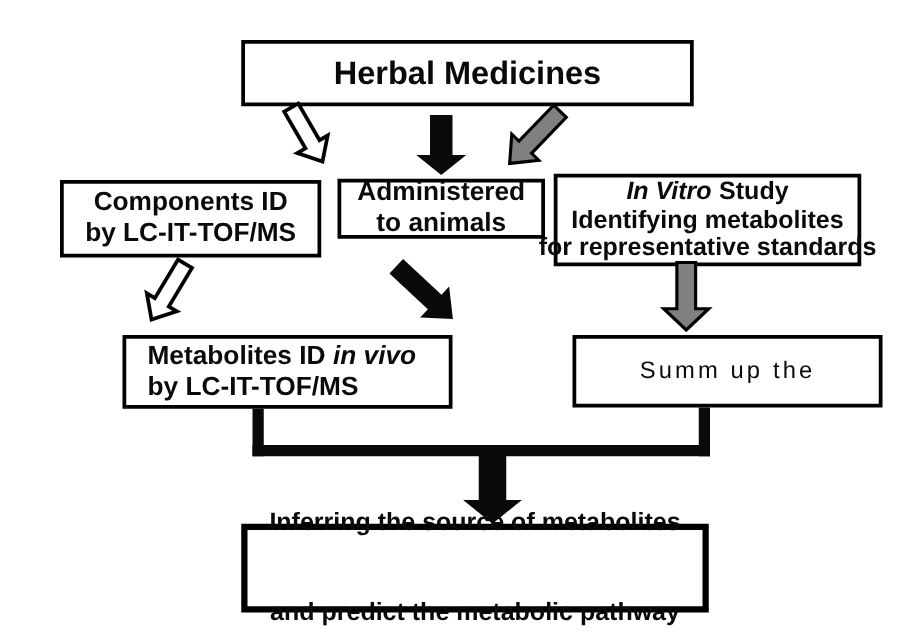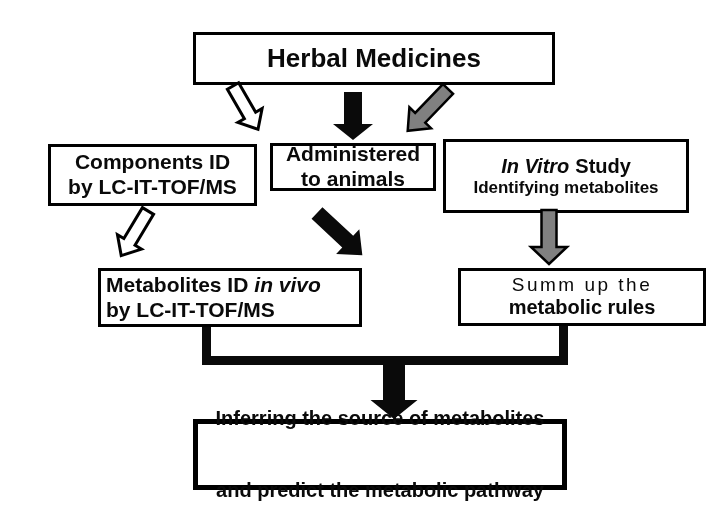--- a/index.html
+++ b/index.html
@@ -22,22 +22,22 @@
     align-items:center;
     font-weight:bold;
     text-align:center;
     line-height:1.18;
     white-space:nowrap;
   }
   .b-herbal{left:193px;top:32px;width:362px;height:53px;font-size:26px;}
   .b-components{left:48px;top:144px;width:209px;height:62px;font-size:21px;}
   .b-administered{left:270px;top:143px;width:166px;height:48px;font-size:21px;}
   .b-invitro{left:443px;top:139px;width:246px;height:74px;font-size:20px;line-height:1.12;}
-  .b-invitro .small{font-size:17px;}
-  .b-metabolites{left:98px;top:268px;width:264px;height:59px;font-size:21px;align-items:flex-start;text-align:left;padding-left:5px;}
+  .b-invitro .small{font-size:20px;}
+  .b-metabolites{left:98px;top:268px;width:264px;height:59px;font-size:21px;align-items:flex-start;text-align:left;padding-left:17px;}
   .b-summ{left:458px;top:268px;width:248px;height:58px;font-size:20px;}
   .b-summ .thin{font-weight:normal;font-size:19px;letter-spacing:2.5px;}
   .b-inferring{left:193px;top:419px;width:374px;height:71px;border-width:5px;font-size:20px;line-height:1.35;gap:45px;}
   .italic{font-style:italic;}
   .gap{margin-left:6px;}
   .bracket{position:absolute;background:#0a0a0a;}
   .arrow-svg{position:absolute;overflow:visible;}
 </style>
 </head>
 <body>
@@ -56,32 +56,32 @@
   <div class="box b-administered">
     <div>Administered</div>
     <div>to animals</div>
   </div>
 
   <div class="box b-invitro">
     <div>
       <span class="italic">In Vitro</span><span class="gap">Study</span>
     </div>
     <div class="small">Identifying metabolites</div>
+    <div class="small">for representative standards</div>
   </div>
 
   <div class="box b-metabolites">
     <div>
       <span>Metabolites ID</span><span class="italic gap">in vivo</span>
     </div>
     <div>by LC-IT-TOF/MS</div>
   </div>
 
   <div class="box b-summ">
     <div class="thin">Summ up the</div>
-    <div>metabolic rules</div>
   </div>
 
   <div class="box b-inferring">
     <div>Inferring the source of metabolites</div>
     <div>and predict the metabolic pathway</div>
   </div>
 
   <div class="bracket" style="left:202px;top:327px;width:9px;height:38px;"></div>
   <div class="bracket" style="left:559px;top:326px;width:9px;height:39px;"></div>
   <div class="bracket" style="left:202px;top:356px;width:366px;height:9px;"></div>

